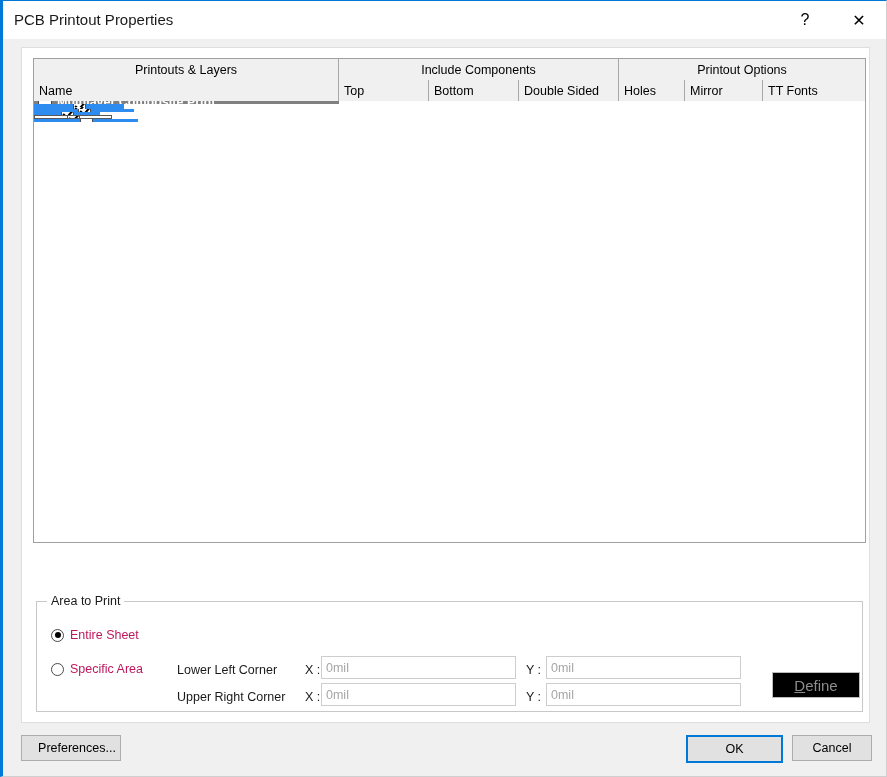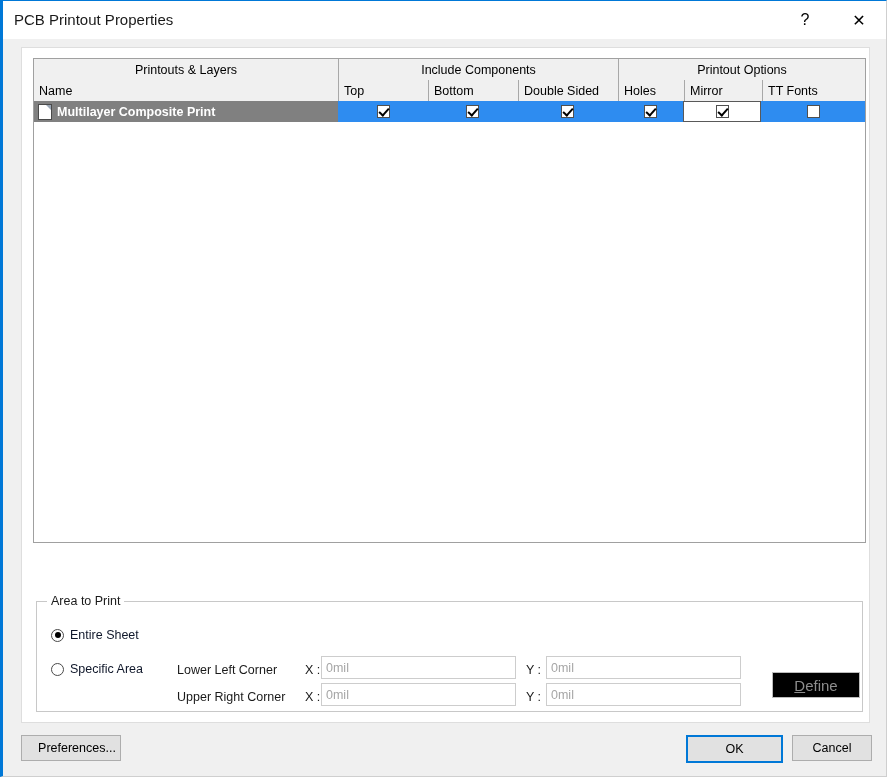--- a/index.html
+++ b/index.html
@@ -119,20 +119,21 @@
     height: 21px;
   }
   .hdr-cell.center { justify-content: center; }
   .hdr-cell.last { border-right: none; }
 
   
   .data-row {
     display: flex;
     height: 21px;
     box-sizing: border-box;
+    flex-direction: column;
   }
   .cell {
     box-sizing: border-box;
     display: flex;
     align-items: center;
     height: 21px;
     overflow: hidden;
     white-space: nowrap;
   }
   .cell.center { justify-content: center; }
@@ -248,21 +249,21 @@
     flex: 0 0 auto;
   }
   .radio.sel::after {
     content: "";
     position: absolute;
     left: 2.5px; top: 2.5px;
     width: 6px; height: 6px;
     border-radius: 50%;
     background: #000;
   }
-  .radio-label { font-size: 12.5px; color: #0f172a; white-space: nowrap; }
+  .radio-label { font-size: 12.5px; color: #be185d; white-space: nowrap; }
 
   .corner-label {
     position: absolute;
     font-size: 12.5px;
     color: #1a1a1a;
     white-space: nowrap;
   }
   .axis-label {
     position: absolute;
     font-size: 12.5px;

